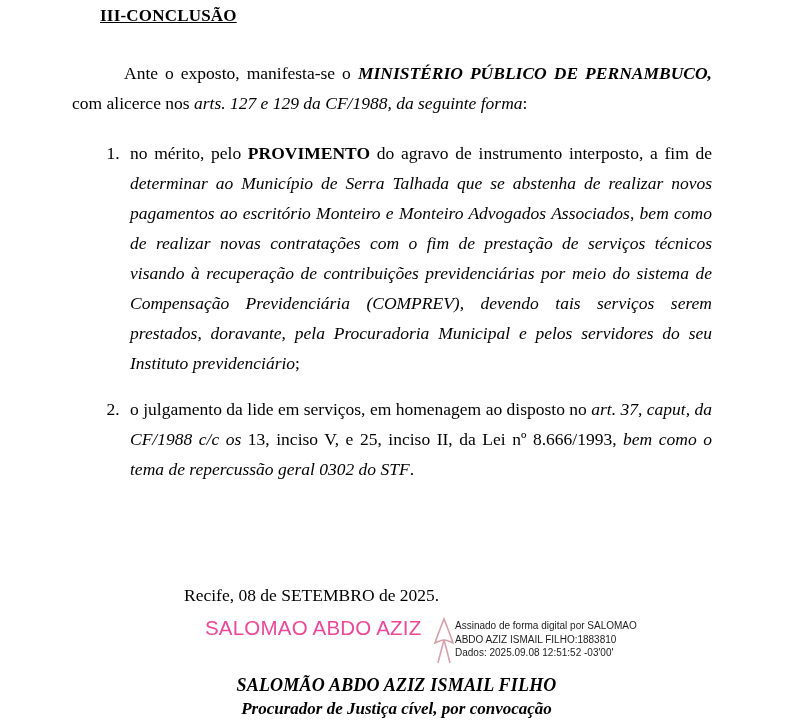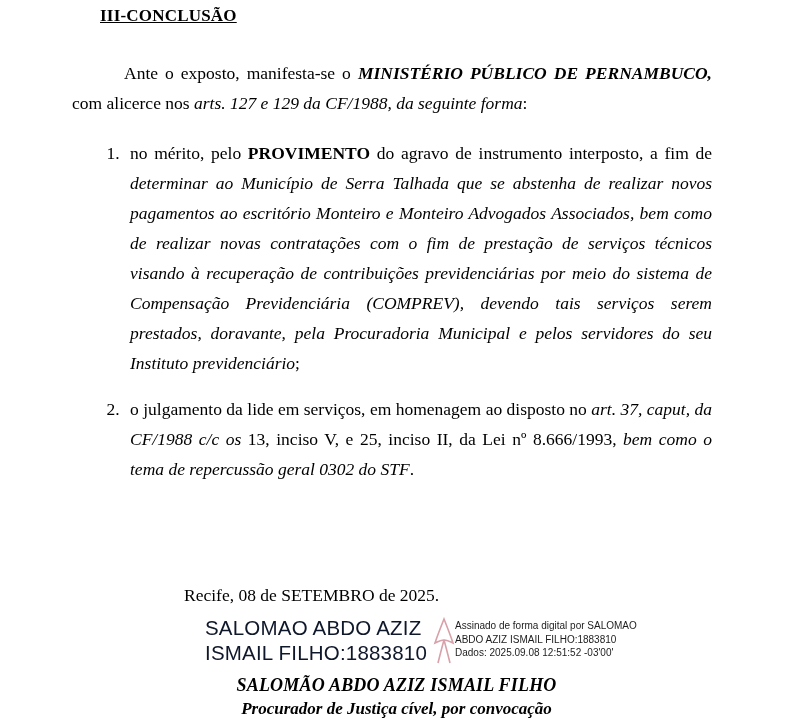--- a/index.html
+++ b/index.html
@@ -90,21 +90,21 @@
     height: 62px;
   }
   .sig-name {
     position: absolute;
     left: 0;
     top: 0;
     width: 230px;
     font-family: "Liberation Sans", sans-serif;
     font-size: 20.5px;
     line-height: 25px;
-    color: #0f172a;
+    color: #ec4899;
     letter-spacing: 0.2px;
   }
   .sig-mark {
     position: absolute;
     left: 228px;
     top: 2px;
     width: 22px;
     height: 48px;
   }
   .sig-details {
@@ -161,21 +161,20 @@
         <span>o julgamento da lide em serviços, em homenagem ao disposto no </span><span class="it">art. 37, caput, da CF/1988 c/c os</span><span> 13, inciso V, e 25, inciso II, da Lei nº 8.666/1993, </span><span class="it">bem como o tema de repercussão geral 0302 do STF</span><span>.</span>
       </li>
     </ol>
   </div>
 
   <div class="closing">Recife, 08 de SETEMBRO de 2025.</div>
 
   <div class="sig-wrap">
     <div class="sig-name">
       <div>SALOMAO ABDO AZIZ</div>
-      <div>ISMAIL FILHO:1883810</div>
     </div>
     <svg class="sig-mark" viewBox="0 0 22 48" xmlns="http://www.w3.org/2000/svg">
       <path d="M11 2 C7 12 4 20 2 26 C6 24 9 23 11 23 C13 23 16 24 20 26 C18 20 15 12 11 2 Z" fill="none" stroke="#d8a0a8" stroke-width="1.6"></path>
       <path d="M11 23 C9 30 7 38 5 46" fill="none" stroke="#d8a0a8" stroke-width="1.6"></path>
       <path d="M11 23 C13 30 15 38 17 46" fill="none" stroke="#d8a0a8" stroke-width="1.6"></path>
     </svg>
     <div class="sig-details">
       <div>Assinado de forma digital por SALOMAO</div>
       <div>ABDO AZIZ ISMAIL FILHO:1883810</div>
       <div>Dados: 2025.09.08 12:51:52 -03'00'</div>

